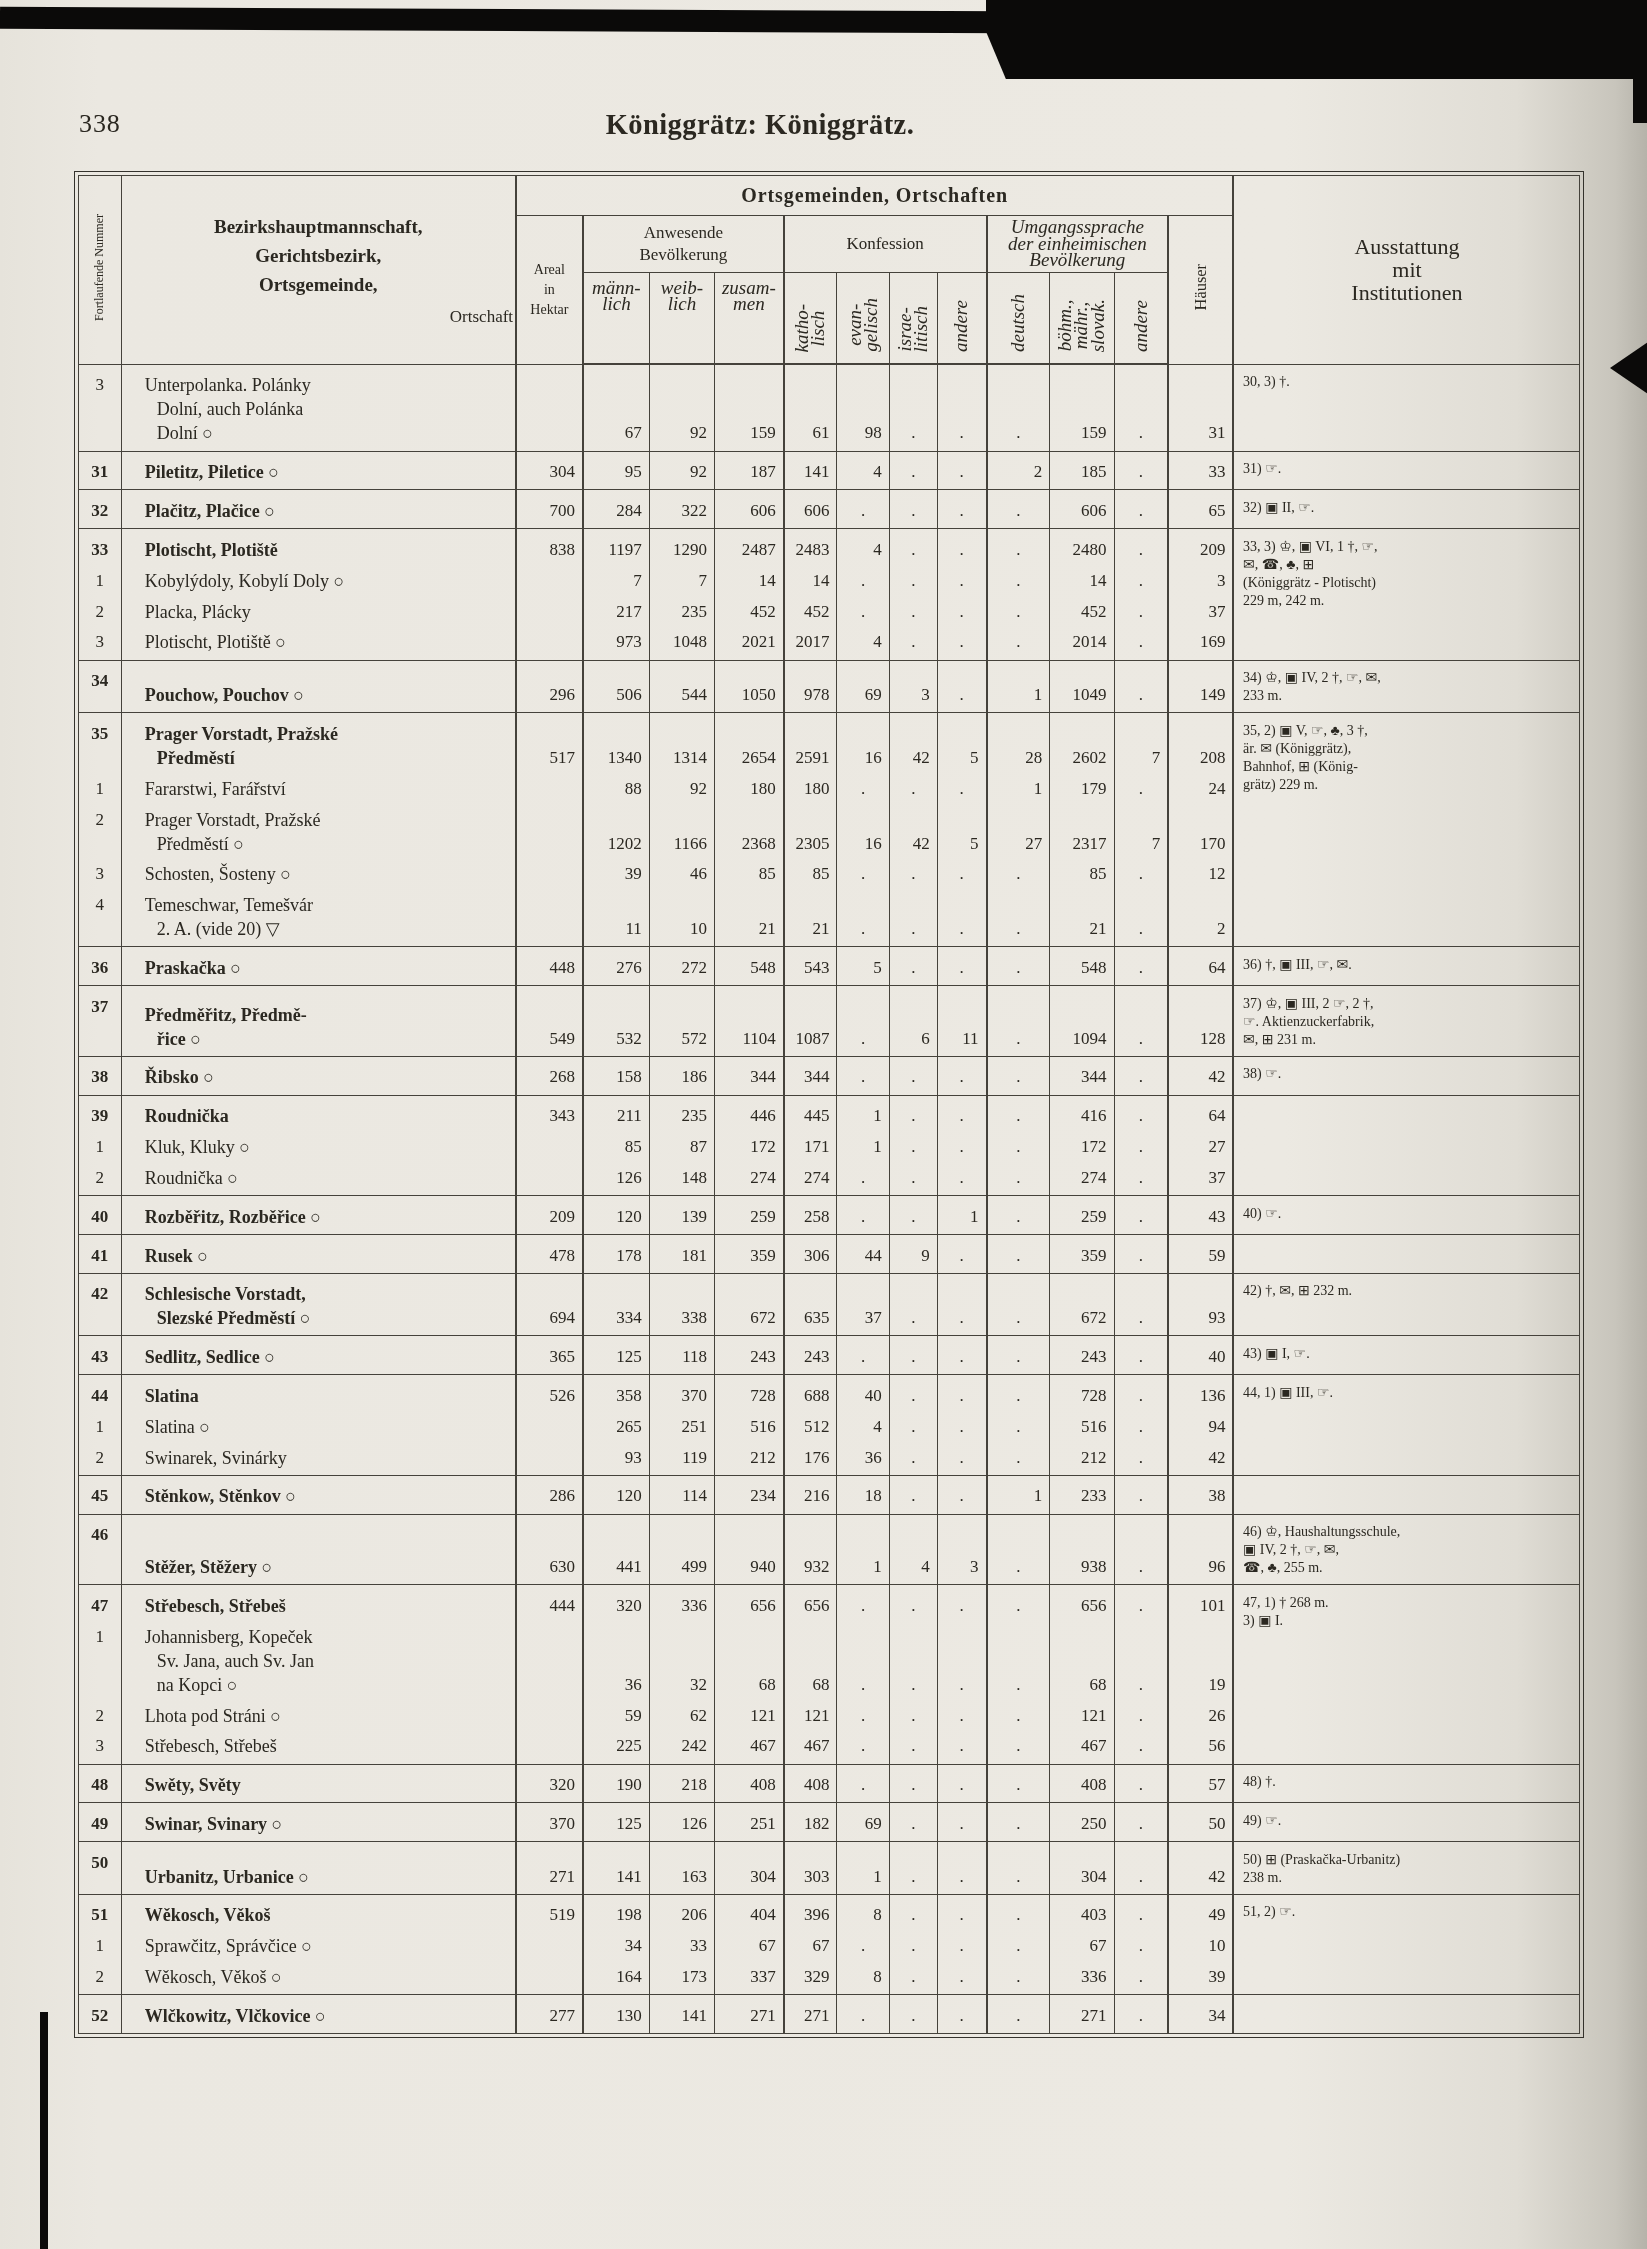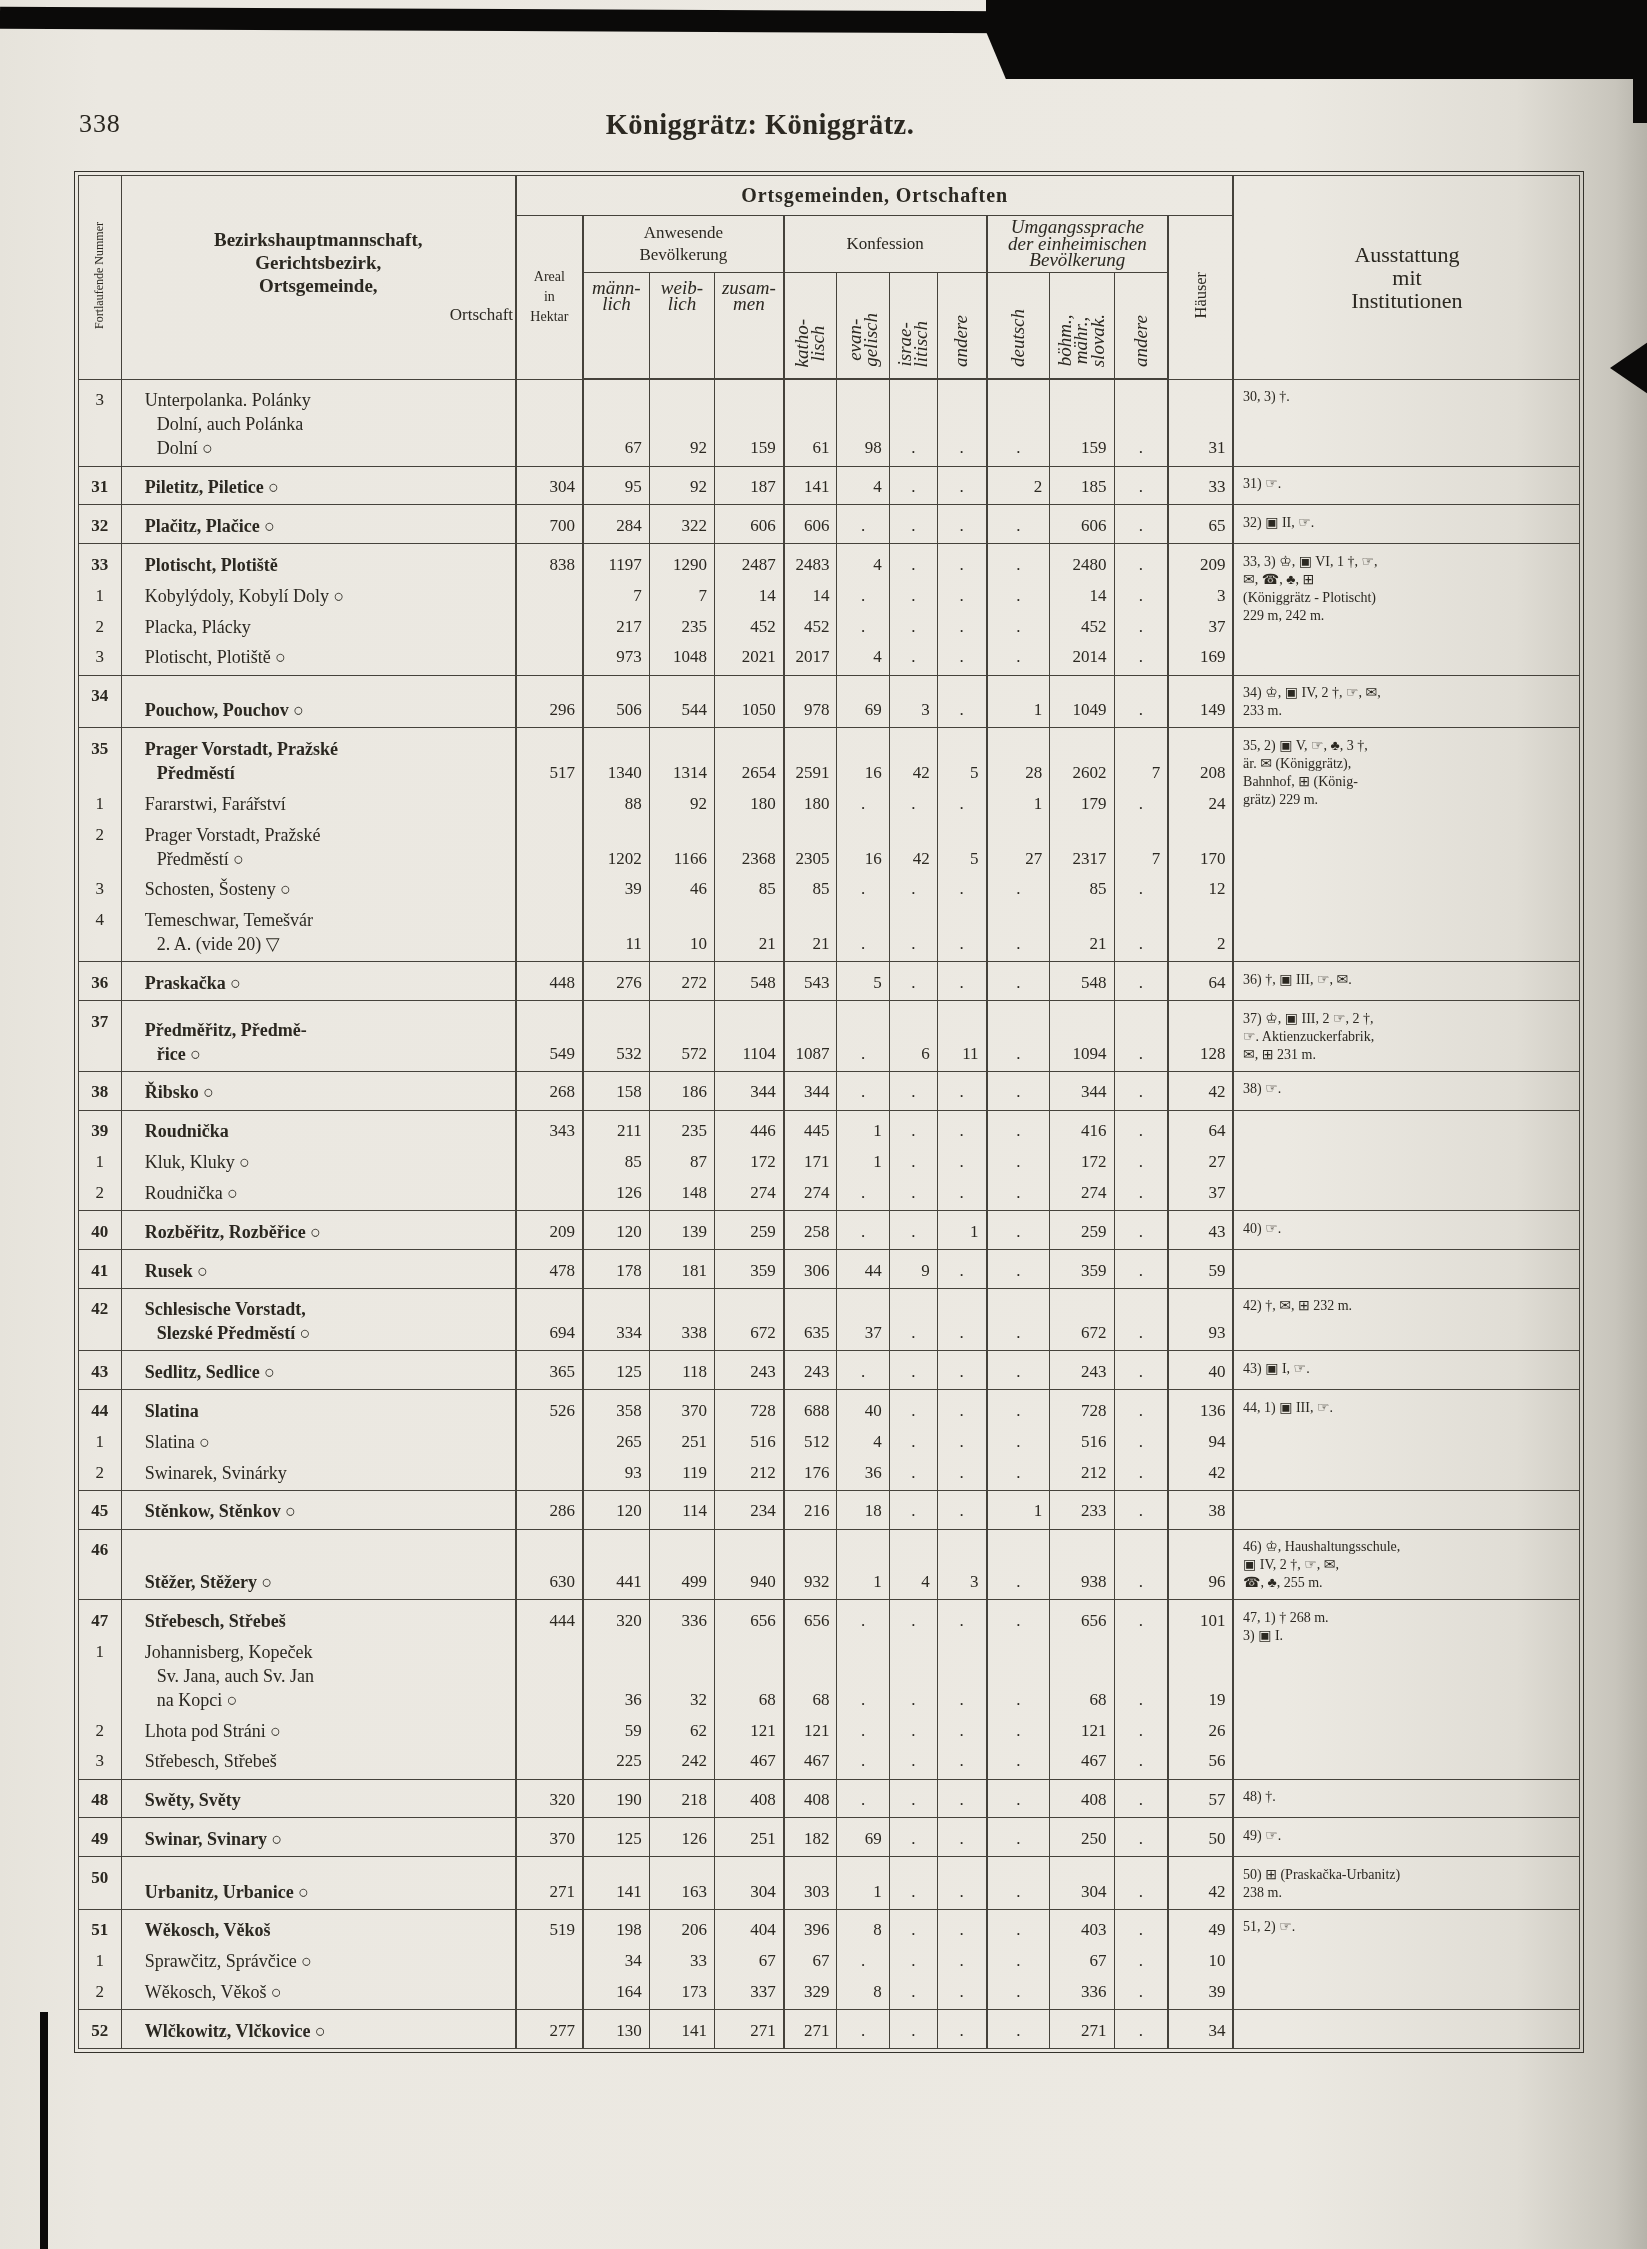--- a/index.html
+++ b/index.html
@@ -27,35 +27,35 @@
   #page-title  { position: absolute; left: 74px; top: 109px; width: 1372px; text-align: center;
                  font-size: 28.5px; font-weight: bold; letter-spacing: 0.4px; }
 
   
   #frame { position: absolute; left: 74px; top: 171px; width: 1510px;
            border: 1.7px solid #34322c; padding: 2.6px; }
   table { width: 100%; border-collapse: collapse; table-layout: fixed;
           border: 0.9px solid #45423b; }
   thead th { border: 0.9px solid #45423b; text-align: center; vertical-align: middle;
              font-weight: normal; padding: 3.5px 1.7px; }
-  tr.h-sub th { border-bottom: 2.6px double #45423b; height: 107px; }
+  tr.h-sub th { border-bottom: 2.6px double #45423b; height: 92px; }
   .h-gm   { height: 40px; }
   .h-bev, .h-konf, .h-spr { height: 57px; }
   .h-sub th.top { vertical-align: top; padding-top: 7px; }
   .h-sub th.rot { vertical-align: bottom; padding-bottom: 7px; }
 
   .gb { border-left: 2.6px double #45423b !important; }
 
   .pl { white-space: pre-line; }
   .bold { font-weight: bold; }
   .vert { writing-mode: vertical-rl; transform: rotate(180deg); display: inline-block; white-space: pre-line; }
   .fs14 { font-size: 12px; } .fs15 { font-size: 19px; line-height: 16.4px; font-style: italic; }
   .fs18 { font-size: 14px; line-height: 20px; } .fs19 { font-size: 16.4px; }
   .fs20 { font-size: 17px; line-height: 21.6px; } .fs21 { font-size: 22px; line-height: 23px; }
-  .fs22 { font-size: 19px; line-height: 23px; text-align: center; } .fs23 { font-size: 20px; letter-spacing: 0.9px; }
+  .fs22 { font-size: 19px; line-height: 29px; text-align: center; } .fs23 { font-size: 20px; letter-spacing: 0.9px; }
 
   .h-name .reg { margin-top: 7px; text-align: right; }
 
   tbody td { border-left: 0.9px solid #45423b; vertical-align: bottom;
              font-size: 18px; line-height: 24px; padding: 1.7px 7px 5.2px; }
   tbody tr.bf td { border-top: 0.9px solid #45423b; padding-top: 8.6px; }
   td.c-nr   { text-align: center; vertical-align: top; font-size: 17px; padding-left: 1.7px; padding-right: 1.7px; }
   td.c-name { text-align: left; padding-left: 23px; }
   td.c-name .cont { padding-left: 12px; }
   td.c-num  { text-align: right; font-size: 17px; }

